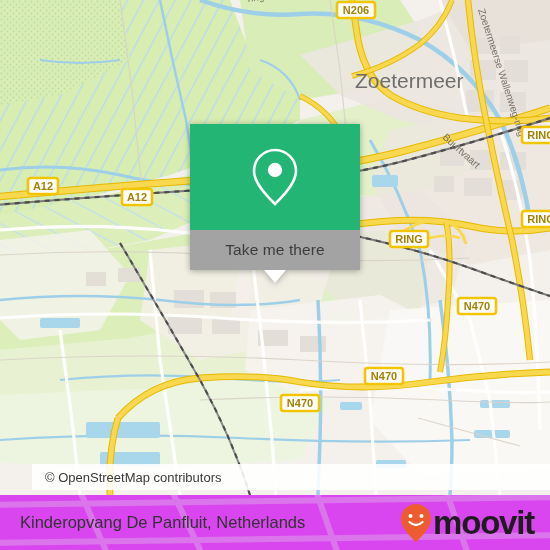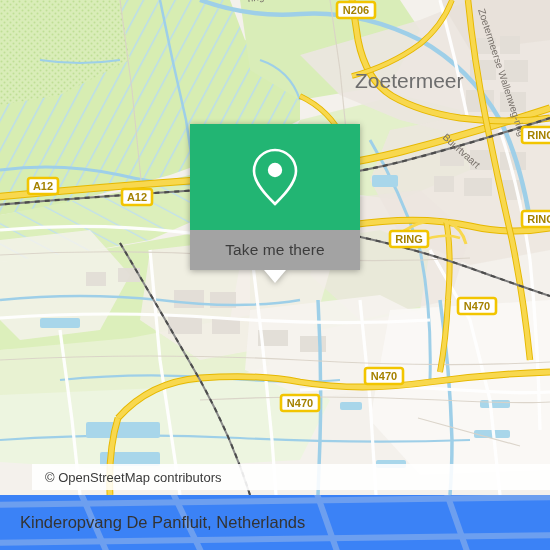--- a/index.html
+++ b/index.html
@@ -85,21 +85,21 @@
     padding-left: 13px;
   }
 
   
   #footer {
     position: absolute;
     left: 0;
     top: 495px;
     width: 550px;
     height: 55px;
-    background: #3b82f6;
+    background: #d946ef;
     display: flex;
     align-items: center;
     justify-content: space-between;
     overflow: hidden;
   }
   #footer-watermark {
     position: absolute;
     left: 0; top: -40px;
     width: 550px; height: 95px;
     opacity: 0.30;
@@ -362,15 +362,24 @@
         <path d="M150,-10 L205,105"></path>
         <path d="M300,-10 L340,105"></path>
         <path d="M430,-10 L470,105"></path>
         <path d="M-10,50 L560,42"></path>
         <path d="M-10,88 L560,80"></path>
       </g>
     </svg>
 
     <div id="footer-title">Kinderopvang De Panfluit, Netherlands</div>
 
+    <div id="moovit-logo">
+      <svg width="32" height="40" viewBox="0 0 32 40">
+        <path d="M16 1 C7.7 1 1 7.7 1 16 C1 25.5 12.5 35.5 16 39 C19.5 35.5 31 25.5 31 16 C31 7.7 24.3 1 16 1 Z" fill="#ec5c2e"></path>
+        <circle cx="10.5" cy="13" r="2" fill="#ffffff"></circle>
+        <circle cx="21.5" cy="13" r="2" fill="#ffffff"></circle>
+        <path d="M9.5 19 Q16 25 22.5 19" stroke="#ffffff" stroke-width="2.2" fill="none" stroke-linecap="round"></path>
+      </svg>
+      <span id="moovit-wordmark">moovit</span>
+    </div>
   </div>
 
 </div>
 
 </body></html>

